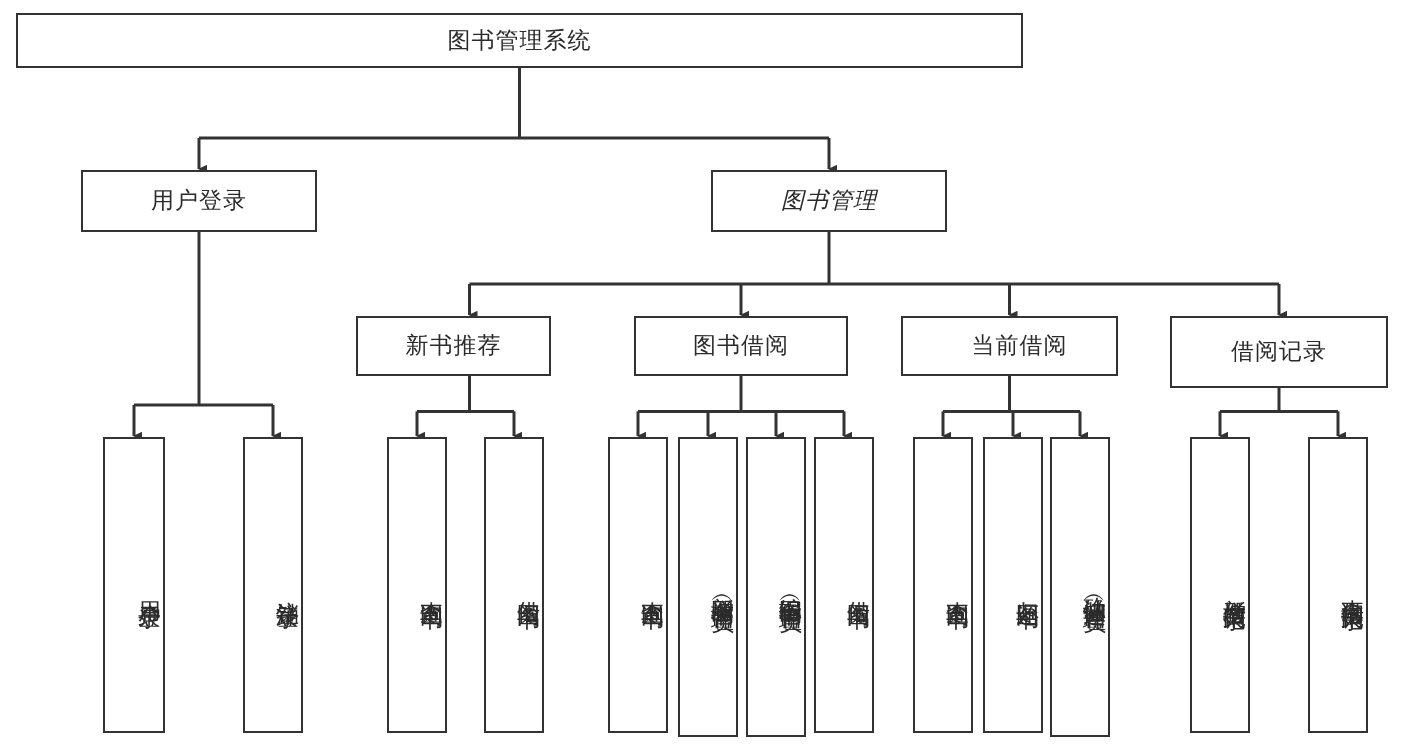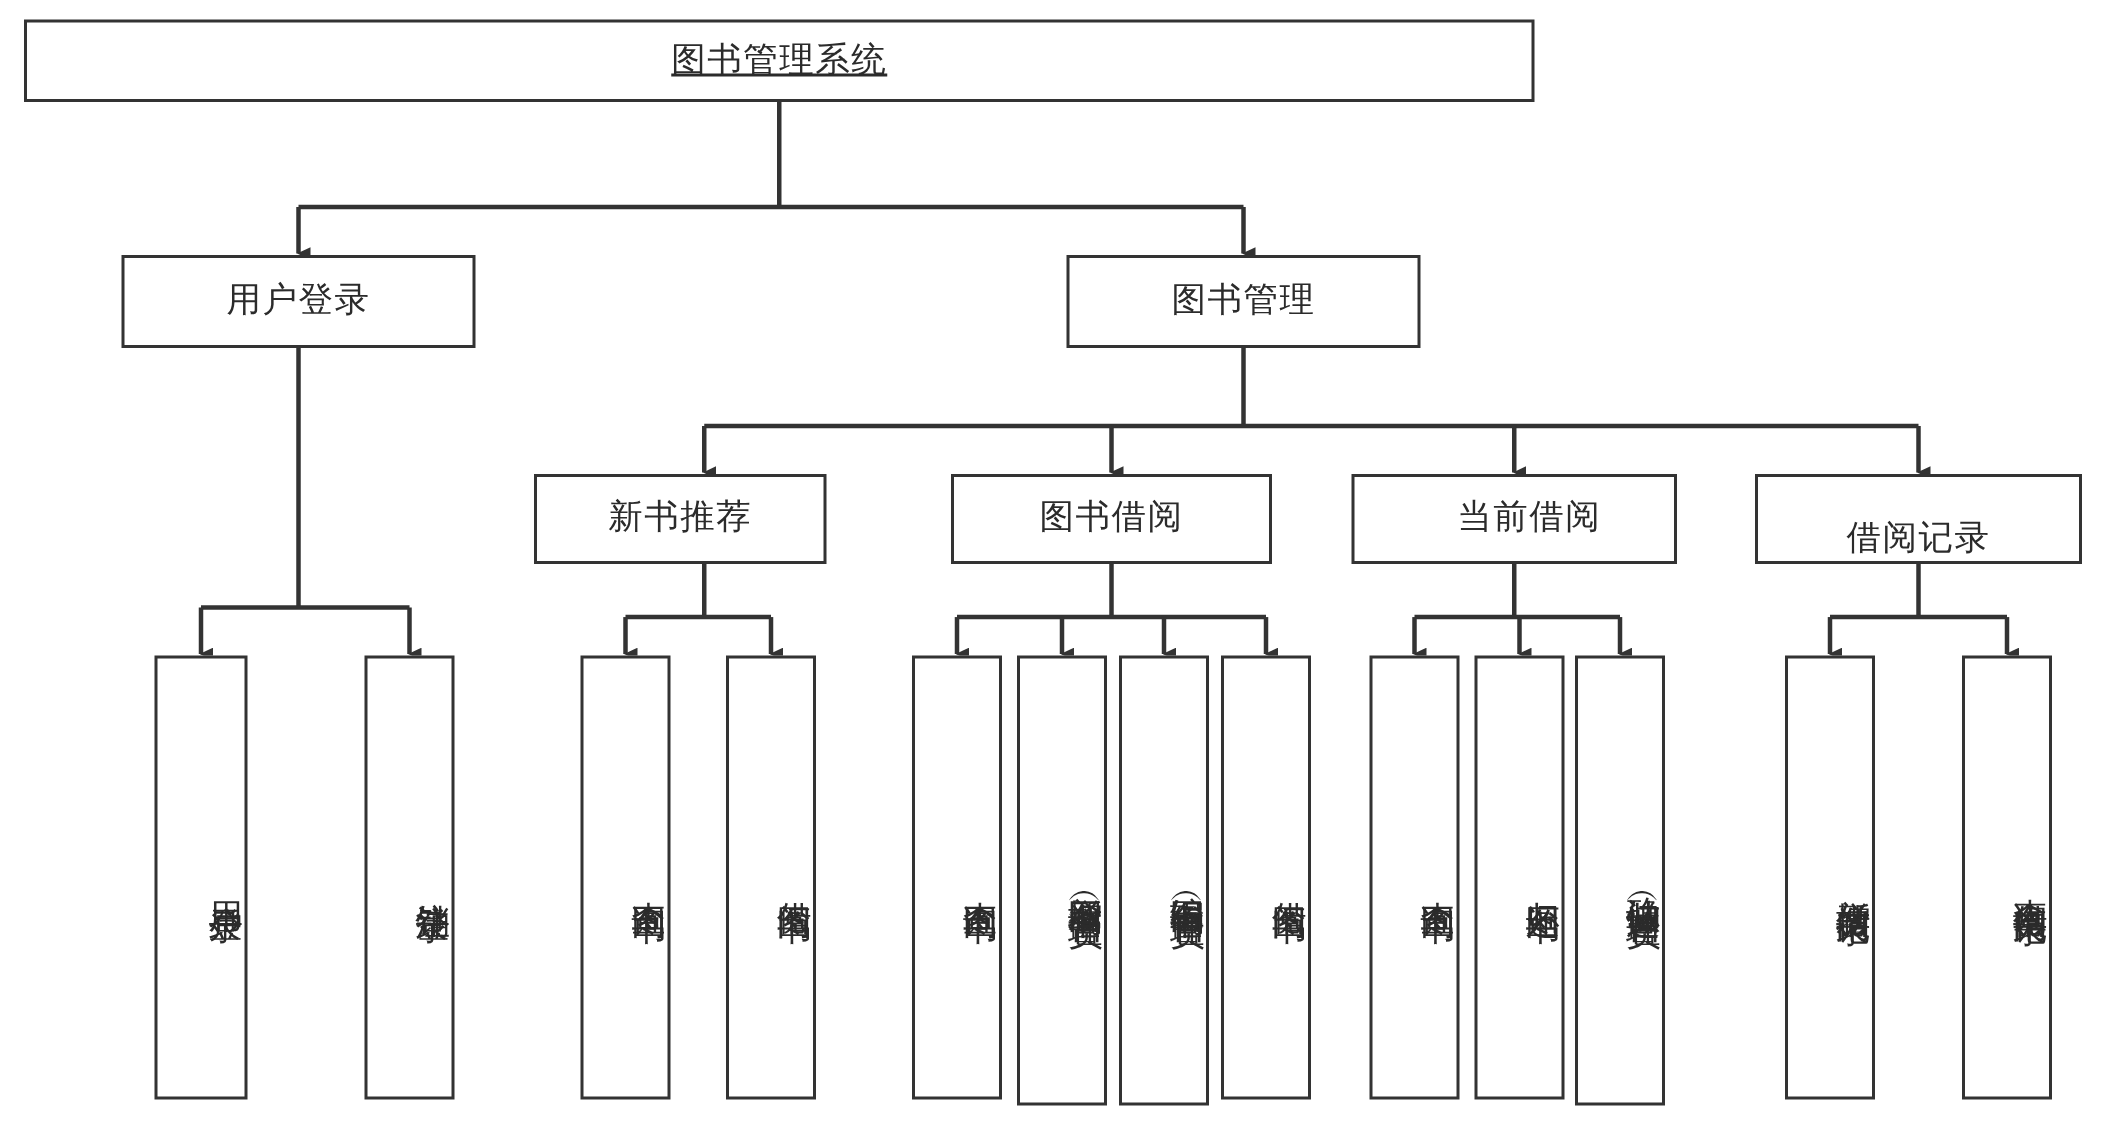--- a/index.html
+++ b/index.html
@@ -109,41 +109,41 @@
         <line x1="943" y1="411.38" x2="943" y2="436" marker-end="url(#arrowhead)"></line>
         <line x1="1013" y1="411.38" x2="1013" y2="436" marker-end="url(#arrowhead)"></line>
         <line x1="1080" y1="411.38" x2="1080" y2="436" marker-end="url(#arrowhead)"></line>
         <line x1="1279" y1="376" x2="1279" y2="411.38"></line>
         <line x1="1220" y1="411.38" x2="1338" y2="411.38"></line>
         <line x1="1220" y1="411.38" x2="1220" y2="436" marker-end="url(#arrowhead)"></line>
         <line x1="1338" y1="411.38" x2="1338" y2="436" marker-end="url(#arrowhead)"></line>
       </g>
   </svg>
 
-  <div class="node horiz" style="left: 16px; top: 13px; width: 1007px; height: 55px; text-decoration: underline;">
+  <div class="node horiz" style="left: 16px; top: 13px; width: 1007px; height: 55px;">
     <span class="node-label">图书管理系统</span>
   </div>
 
   <div class="node horiz" style="left: 81px; top: 170px; width: 236px; height: 62px;">
     <span class="node-label">用户登录</span>
   </div>
-  <div class="node horiz" style="left: 711px; top: 170px; width: 236px; height: 62px;">
+  <div class="node horiz" style="left: 711px; top: 170px; width: 236px; height: 62px; font-style: italic;">
     <span class="node-label">图书管理</span>
   </div>
 
   <div class="node horiz" style="left: 356px; top: 316px; width: 195px; height: 60px;">
     <span class="node-label">新书推荐</span>
   </div>
   <div class="node horiz" style="left: 634px; top: 316px; width: 214px; height: 60px;">
     <span class="node-label">图书借阅</span>
   </div>
   <div class="node horiz" style="left: 901px; top: 316px; width: 217px; height: 60px; padding-left: 20px;">
     <span class="node-label">当前借阅</span>
   </div>
-  <div class="node horiz" style="left: 1170px; top: 316px; width: 218px; height: 60px; align-items: flex-end;">
+  <div class="node horiz" style="left: 1170px; top: 316px; width: 218px; height: 72px;">
     <span class="node-label">借阅记录</span>
   </div>
 
   <div class="node vert" style="left: 103px; top: 437px; width: 62px; height: 296px;">
     <span class="node-label">用户登录</span>
   </div>
   <div class="node vert" style="left: 243px; top: 437px; width: 60px; height: 296px;">
     <span class="node-label">注销登录</span>
   </div>
 

